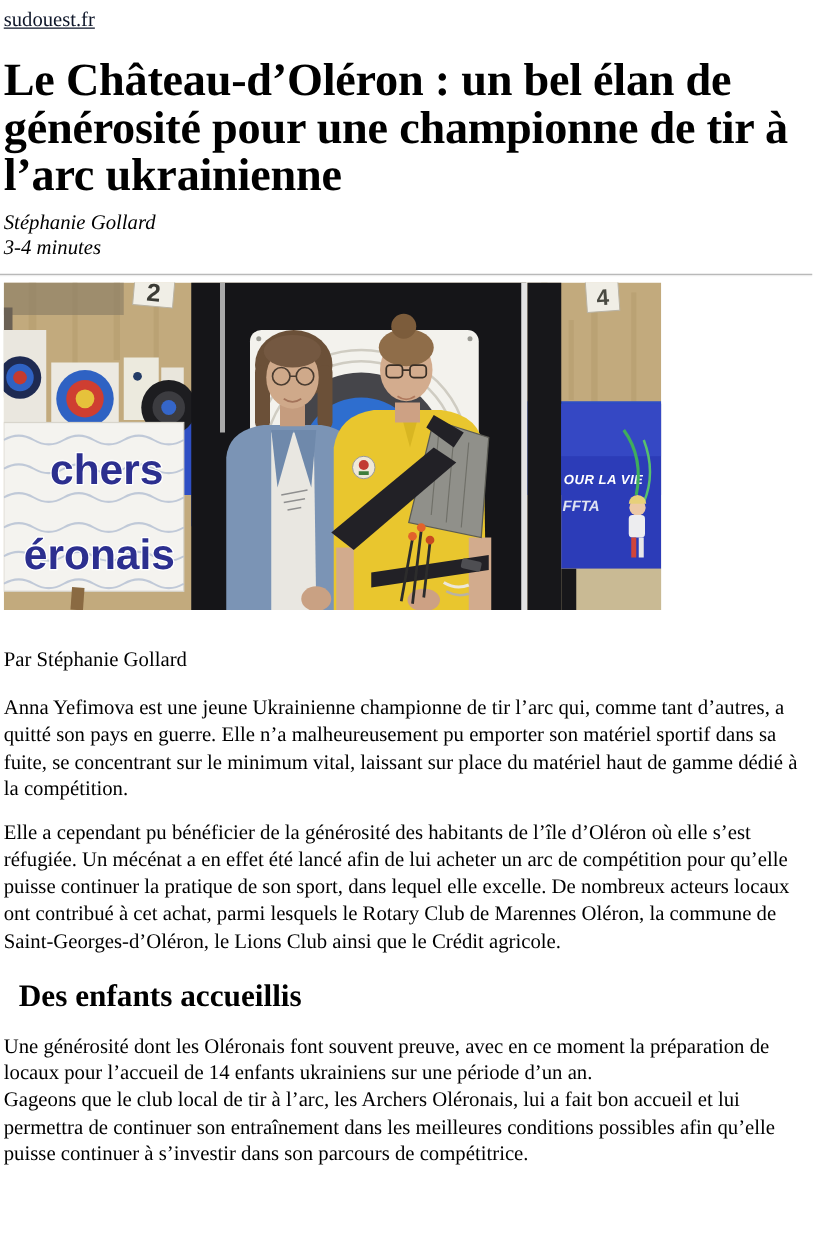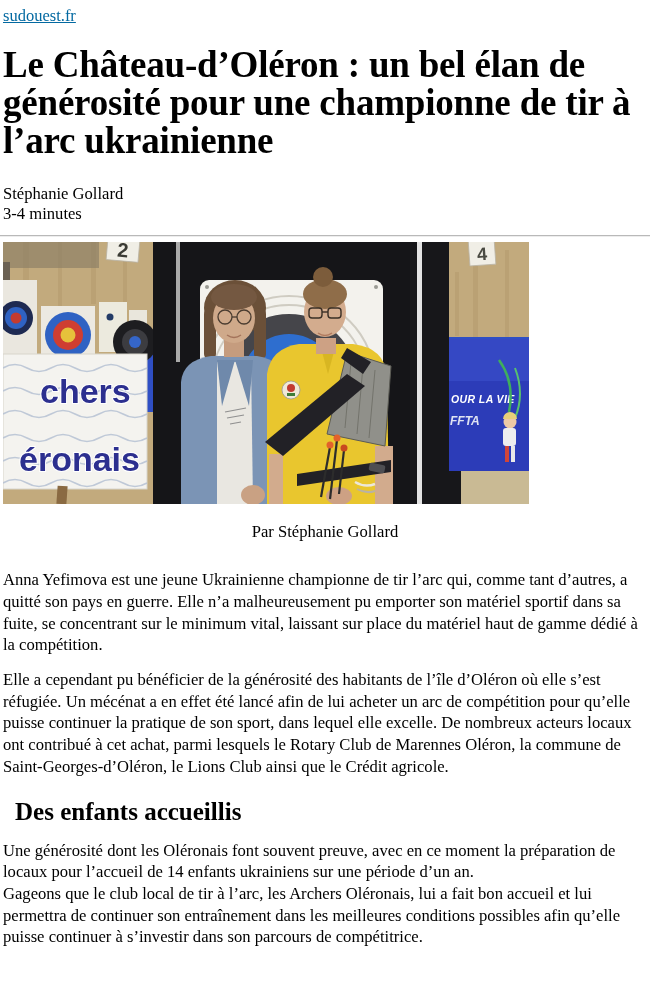--- a/index.html
+++ b/index.html
@@ -7,45 +7,45 @@
     width: 650px; height: 1002px;
     box-sizing: border-box;
     padding: 5px 3px 0 3px;
     overflow: hidden;
     color: #000000;
     font-family: "Liberation Serif", serif;
     font-size: 16.6px;
     line-height: 21.7px;
   }
   .site-link {
-    color: #0369a1;
+    color: #0f172a;
     text-decoration: underline;
     font-size: 16.5px;
     cursor: pointer;
   }
   h1.article-title {
     font-weight: bold;
     font-size: 37px;
     line-height: 38px;
     margin: 19px 0 0 0;
     letter-spacing: -0.2px;
   }
-  .byline { margin-top: 24px; line-height: 20px; }
+  .byline { margin-top: 8px; line-height: 20px; font-style: italic; }
   hr.divider {
     border: none;
     border-top: 1px solid #b9b9b9;
     border-bottom: 1px solid #ededed;
     margin: 11px -3px 0 -3px;
   }
   figure.photo-figure { margin: 5px 0 0 0; }
   figure.photo-figure svg { display: block; }
   figcaption.photo-caption { margin-top: 5px; line-height: 20.5px; }
-  .meta-block { margin-top: 18px; line-height: 19.5px; text-align: center; }
+  .meta-block { margin-top: 30px; line-height: 19.5px; }
   p.body-paragraph { margin: 13px 0 0 0; }
-  p.body-paragraph.first { margin-top: 28px; }
+  p.body-paragraph.first { margin-top: 18px; }
   h2.section-heading {
     font-weight: bold;
     font-size: 25px;
     line-height: 30px;
     margin: 19px 0 0 12px;
   }
   p.after-heading { margin-top: 13px; }
   p.last { margin-top: 0; }
 </style>
 </head>

